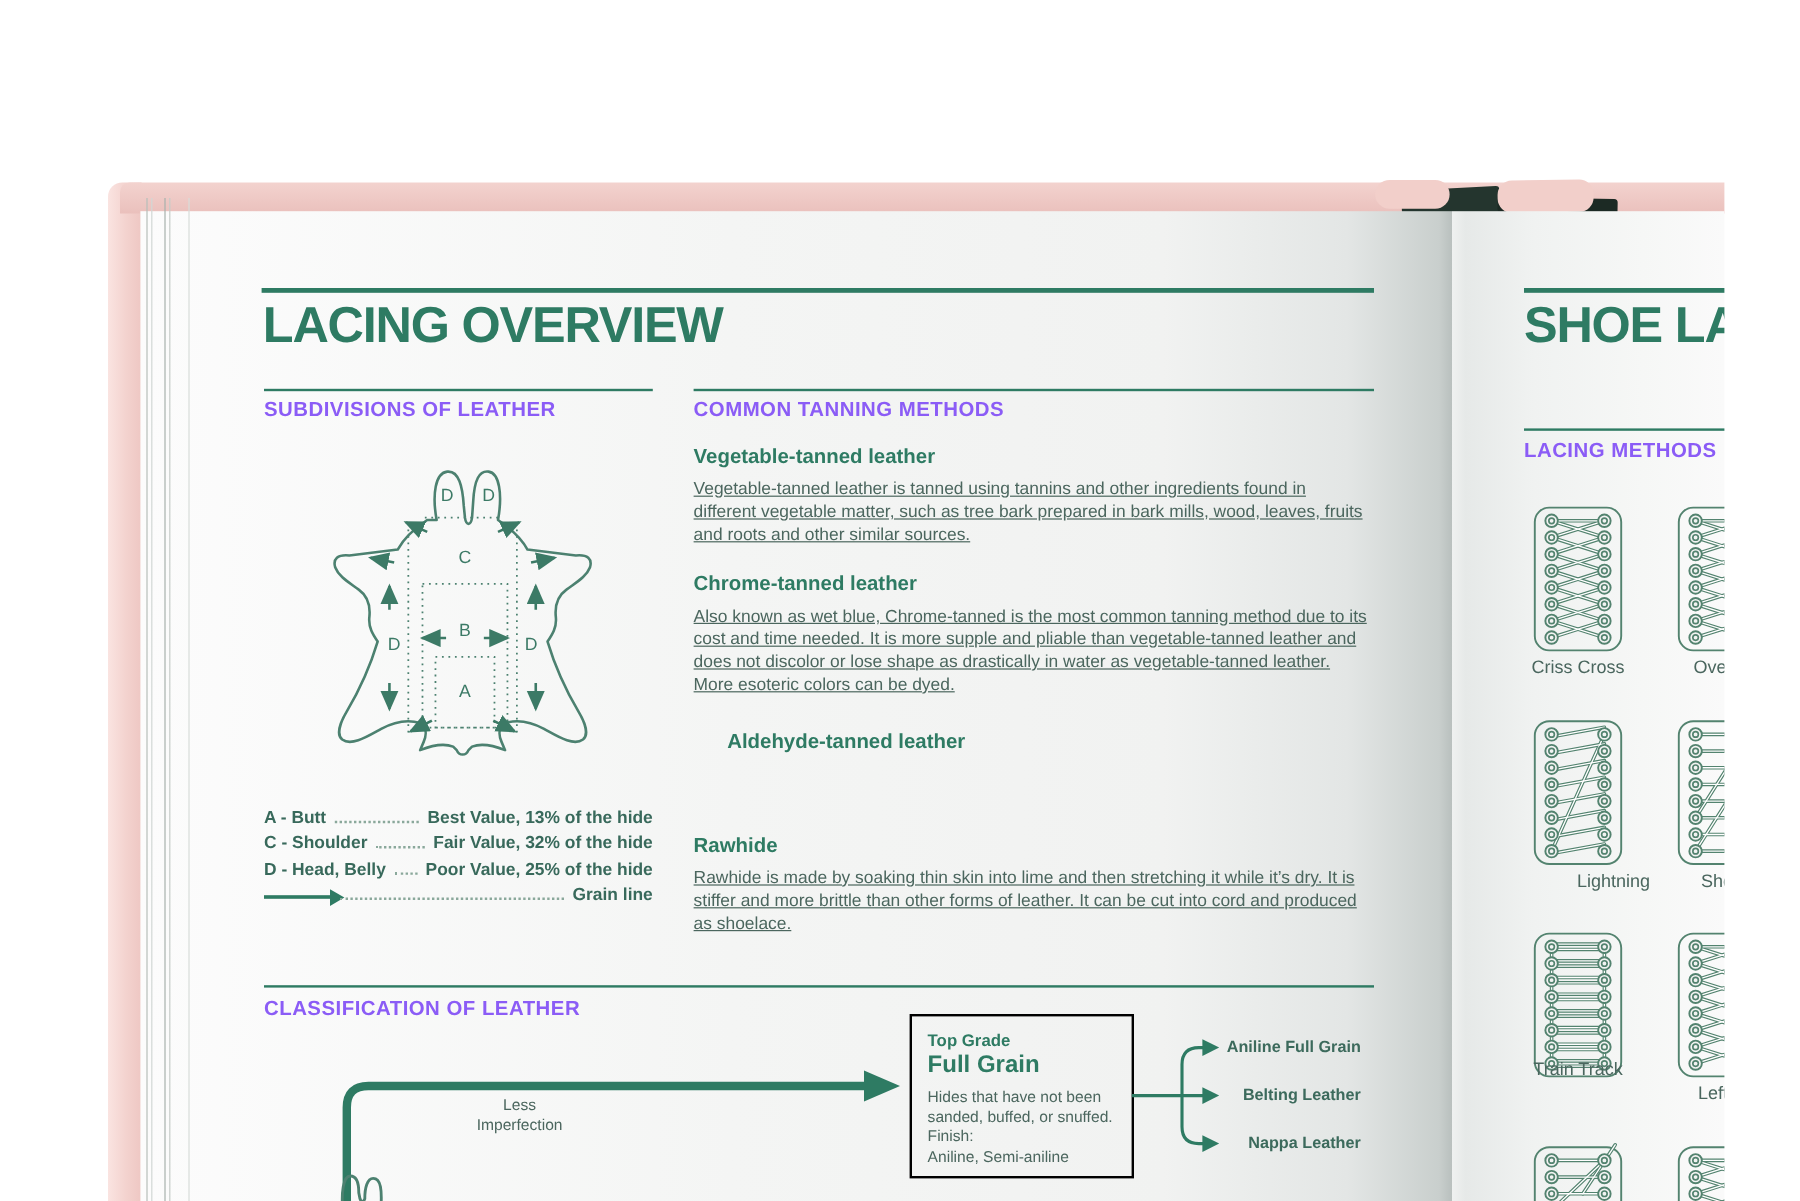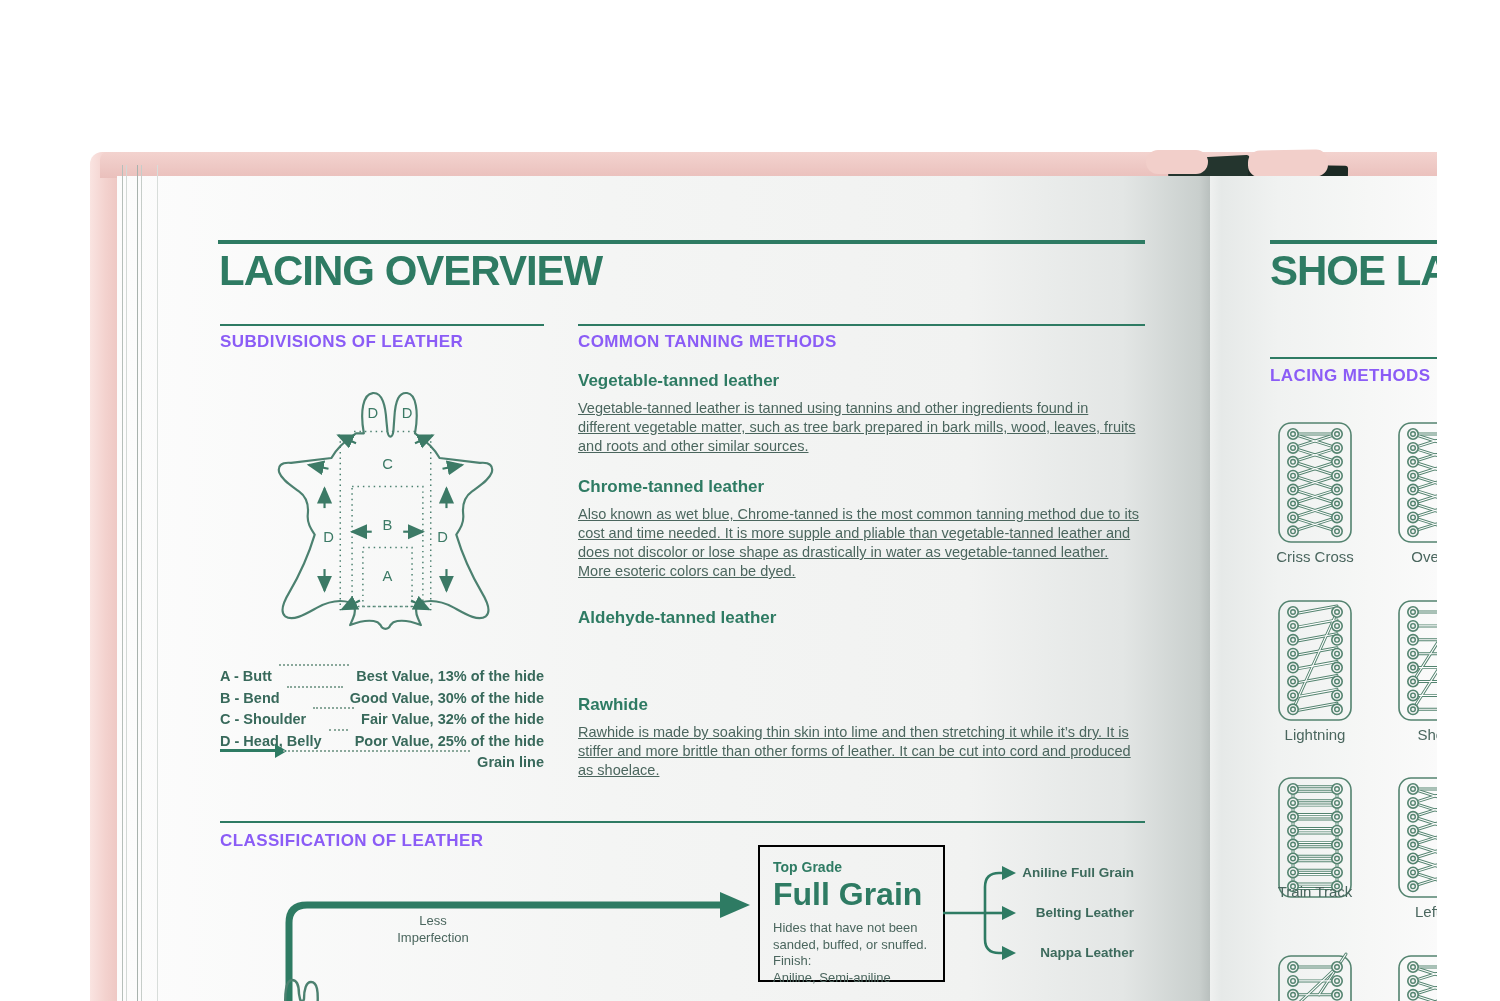--- a/index.html
+++ b/index.html
@@ -21,30 +21,30 @@
   .edge-line{top:165px;width:1px;height:836px;}
   .page-title{font-size:42px;font-weight:bold;letter-spacing:-1px;color:#2e7b63;white-space:nowrap;}
   .rule-thick{height:4px;background:#2e7b63;}
   .rule-thin{height:2px;background:#2e7b63;}
   .sec-head{font-size:17px;font-weight:bold;letter-spacing:.4px;color:#8b5cf6;white-space:nowrap;}
   .method-title{font-size:17px;font-weight:bold;color:#2e7b63;}
   .body-text{font-size:14.5px;line-height:19px;color:#4b665e;text-decoration:underline;}
 
   
   .legend{left:220px;top:668px;width:324px;}
-  .legend-row{display:flex;align-items:flex-start;height:21.5px;font-size:14.5px;color:#38695b;font-weight:bold;white-space:nowrap;}
+  .legend-row{display:flex;align-items:flex-end;height:21.5px;font-size:14.5px;color:#38695b;font-weight:bold;white-space:nowrap;}
   .legend-dots{flex:1;border-bottom:2px dotted #8aa89b;margin:0 7px;transform:translateY(-4px);}
   .grain-arrow{width:56px;height:3px;background:#2e7b63;position:relative;transform:translateY(-5px);}
   .grain-arrow:after{content:"";position:absolute;right:-11px;top:-5.5px;border-left:12px solid #2e7b63;
     border-top:7px solid transparent;border-bottom:7px solid transparent;}
 
   
   .grade-box{left:758px;top:845px;width:157px;height:109px;border:2px solid #000000;padding:12px 13px;background:transparent;}
   .grade-label{font-size:14px;font-weight:bold;color:#2e7b63;}
-  .grade-name{font-size:32px;font-weight:bold;color:#2e7b63;margin-top:1px;}
+  .grade-name{font-size:20px;font-weight:bold;color:#2e7b63;margin-top:1px;}
   .grade-desc{font-size:13px;line-height:16.5px;color:#4b665e;margin-top:7px;}
   .out-label{position:absolute;left:956px;width:178px;text-align:right;font-size:13.5px;font-weight:bold;color:#3c6a5c;white-space:nowrap;}
   .flow-label{font-size:13px;line-height:17px;color:#4b665e;text-align:center;}
 
   
   .lace-label{position:absolute;width:120px;text-align:center;font-size:15px;color:#4a665e;white-space:nowrap;}
 </style>
 </head>
 <body>
 
@@ -114,25 +114,20 @@
     </svg>
   </div>
 
   <div class="abs legend">
     <div class="legend-row">
       <span>A - Butt</span>
       <span class="legend-dots"></span>
       <span>Best Value, 13% of the hide</span>
     </div>
     <div class="legend-row">
-      <span>B - Bend</span>
-      <span class="legend-dots"></span>
-      <span>Good Value, 30% of the hide</span>
-    </div>
-    <div class="legend-row">
       <span>C - Shoulder</span>
       <span class="legend-dots"></span>
       <span>Fair Value, 32% of the hide</span>
     </div>
     <div class="legend-row">
       <span>D - Head, Belly</span>
       <span class="legend-dots"></span>
       <span>Poor Value, 25% of the hide</span>
     </div>
     <div class="legend-row">
@@ -144,21 +139,21 @@
 
   <div class="abs rule-thin" style="left:578px;top:324px;width:567px;"></div>
   <div class="abs sec-head" style="left:578px;top:332px;">COMMON TANNING METHODS</div>
 
   <div class="abs method-title" style="left:578px;top:371px;">Vegetable-tanned leather</div>
   <div class="abs body-text" style="left:578px;top:399px;width:566px;">Vegetable-tanned leather is tanned using tannins and other ingredients found in different vegetable matter, such as tree bark prepared in bark mills, wood, leaves, fruits and roots and other similar sources.</div>
 
   <div class="abs method-title" style="left:578px;top:477px;">Chrome-tanned leather</div>
   <div class="abs body-text" style="left:578px;top:505px;width:566px;">Also known as wet blue, Chrome-tanned is the most common tanning method due to its cost and time needed. It is more supple and pliable than vegetable-tanned leather and does not discolor or lose shape as drastically in water as vegetable-tanned leather. More esoteric colors can be dyed.</div>
 
-  <div class="abs method-title" style="left:578px;top:608px;">Aldehyde-tanned leather</div>
+  <div class="abs method-title" style="left:606px;top:608px;">Aldehyde-tanned leather</div>
 
   <div class="abs method-title" style="left:578px;top:695px;">Rawhide</div>
   <div class="abs body-text" style="left:578px;top:723px;width:566px;">Rawhide is made by soaking thin skin into lime and then stretching it while it’s dry. It is stiffer and more brittle than other forms of leather. It can be cut into cord and produced as shoelace.</div>
 
   <div class="abs rule-thin" style="left:220px;top:821px;width:925px;"></div>
   <div class="abs sec-head" style="left:220px;top:831px;">CLASSIFICATION OF LEATHER</div>
 
   <div class="abs" style="left:270px;top:840px;width:490px;height:161px;">
     <svg width="490" height="161" viewBox="0 0 490 161">
       <path d="M19,161 L19,83 Q19,65 37,65 L452,65" fill="none" stroke="#2e7b63" stroke-width="7"></path>
@@ -732,19 +727,19 @@
           <circle cx="61" cy="83.5" r="5.2" fill="#f2f3f2" stroke="#53836f" stroke-width="1.6"></circle>
           <circle cx="61" cy="83.5" r="2.3" fill="none" stroke="#53836f" stroke-width="1.4"></circle>
           <circle cx="61" cy="97.4" r="5.2" fill="#f2f3f2" stroke="#53836f" stroke-width="1.6"></circle>
           <circle cx="61" cy="97.4" r="2.3" fill="none" stroke="#53836f" stroke-width="1.4"></circle>
           <circle cx="61" cy="111.3" r="5.2" fill="#f2f3f2" stroke="#53836f" stroke-width="1.6"></circle>
           <circle cx="61" cy="111.3" r="2.3" fill="none" stroke="#53836f" stroke-width="1.4"></circle>
         </svg></div>
 
     <div class="lace-label" style="left:45px;top:548px;">Criss Cross</div>
     <div class="lace-label" style="left:165px;top:548px;">Over U</div>
-    <div class="lace-label" style="left:45px;top:726px;">Lightning</div>
+    <div class="lace-label" style="left:45px;top:726px;text-align:right;">Lightning</div>
     <div class="lace-label" style="left:165px;top:726px;">Shoe</div>
     <div class="lace-label" style="left:45px;top:883px;text-align:center;">Train Track</div>
     <div class="lace-label" style="left:165px;top:903px;">Left R</div>
   </div>
 
 </div>
 
 </body></html>

